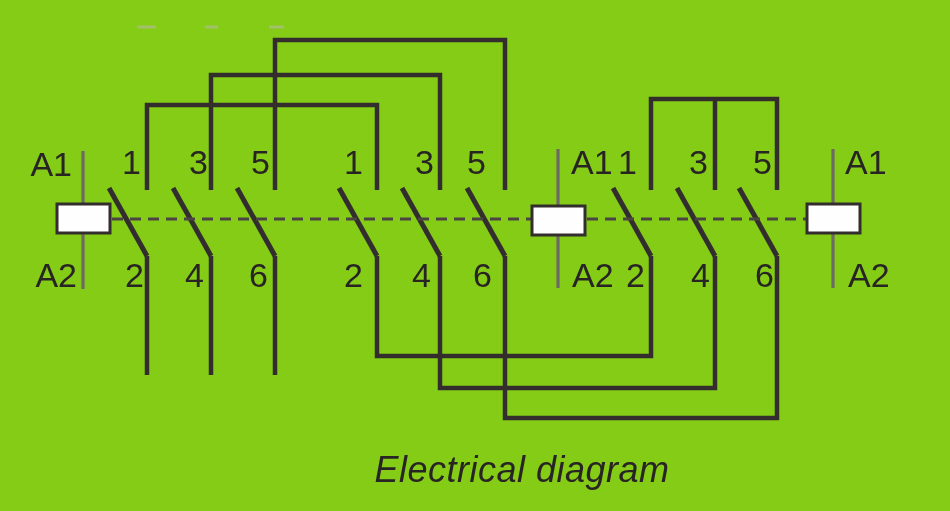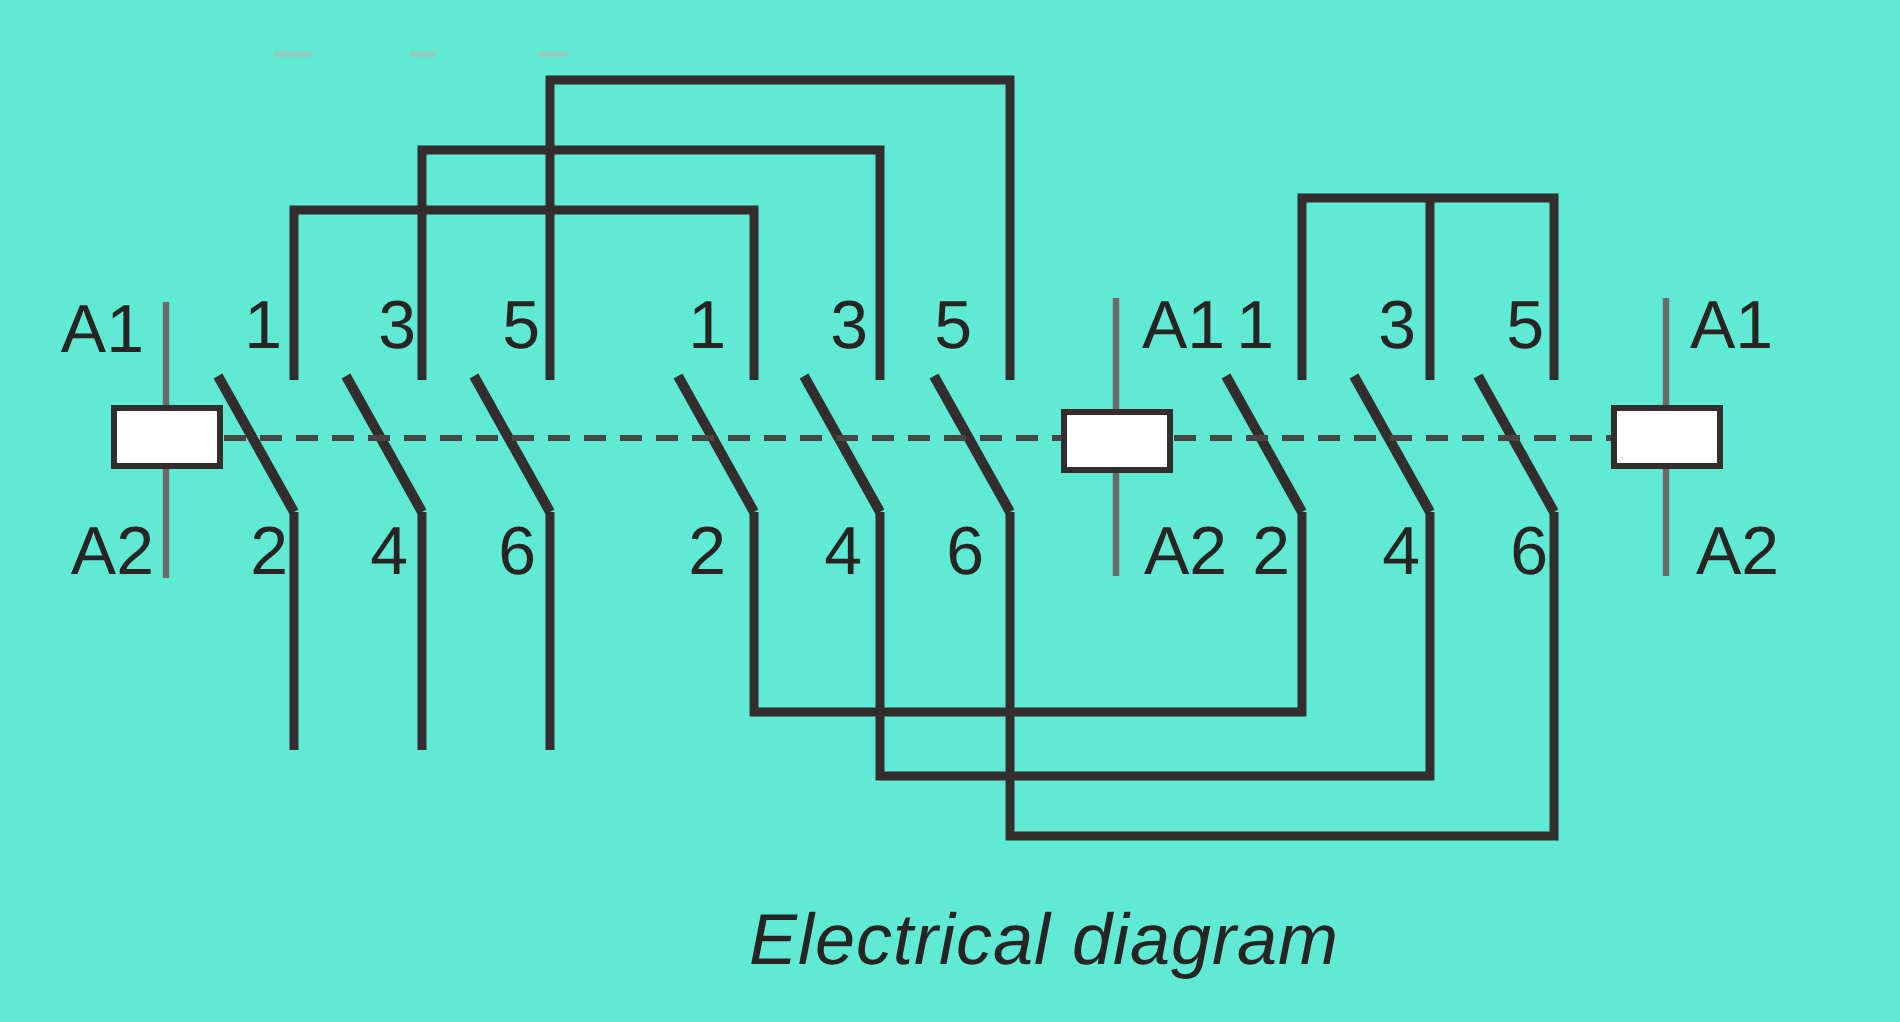--- a/index.html
+++ b/index.html
@@ -1,16 +1,16 @@
 <!DOCTYPE html>
 <html><head>
 <meta charset="utf-8">
 <style>
   html,body{margin:0;padding:0;background:#ffffff;}
-  .stage{position:relative;width:950px;height:511px;background:#5eead4;overflow:hidden;}
+  .stage{position:relative;width:950px;height:511px;background:#84cc16;overflow:hidden;}
   svg{display:block;}
   .pole-label, .coil-label{
     font-family:"Liberation Sans","DejaVu Sans",sans-serif;
     font-size:34px;
     font-weight:400;
   }
   .caption-text{
     font-family:"Liberation Sans","DejaVu Sans",sans-serif;
     font-size:36px;
     font-style:italic;

